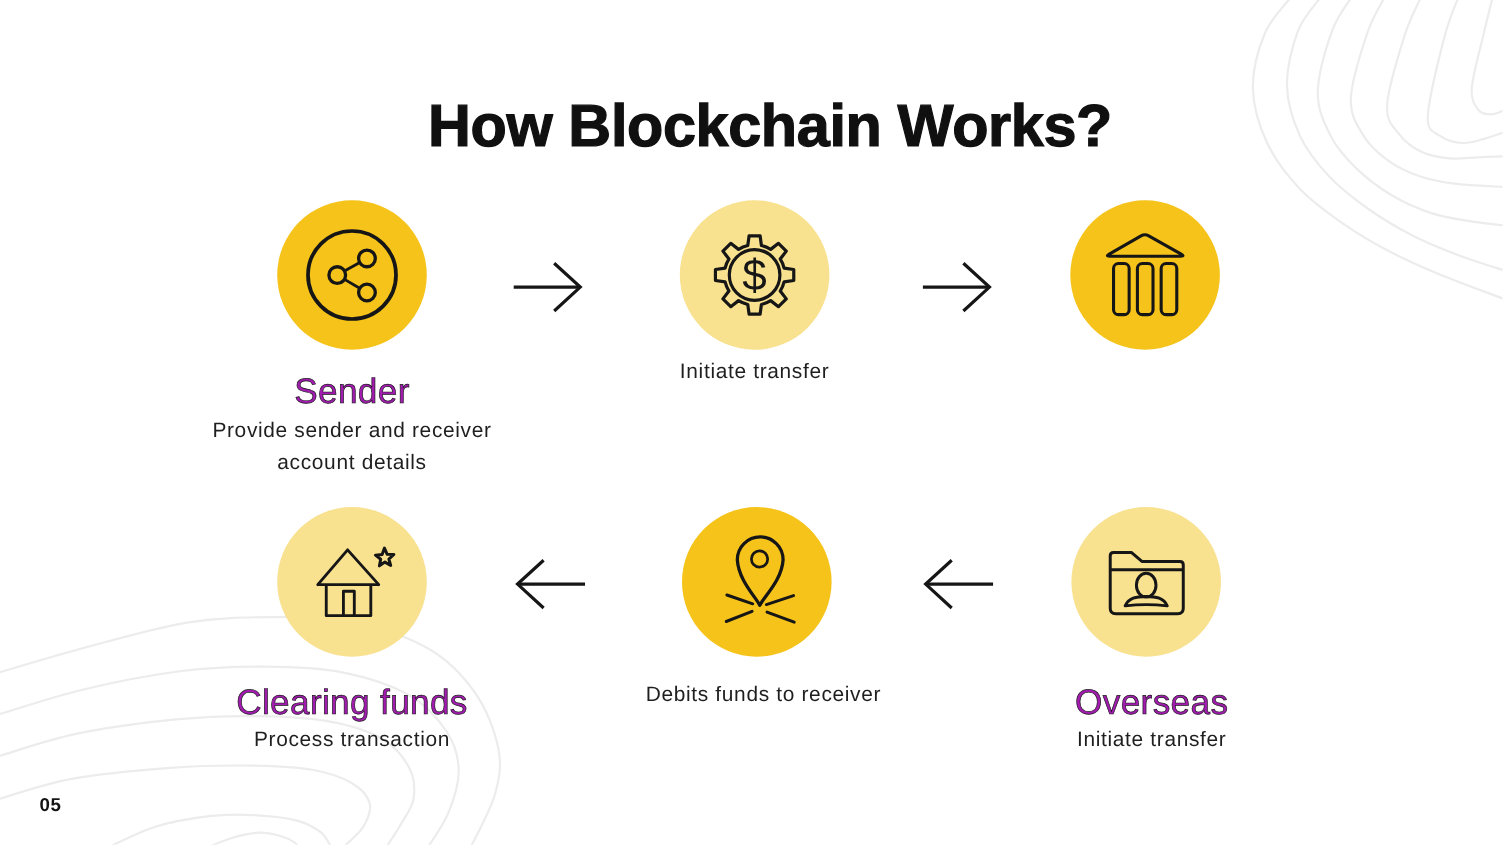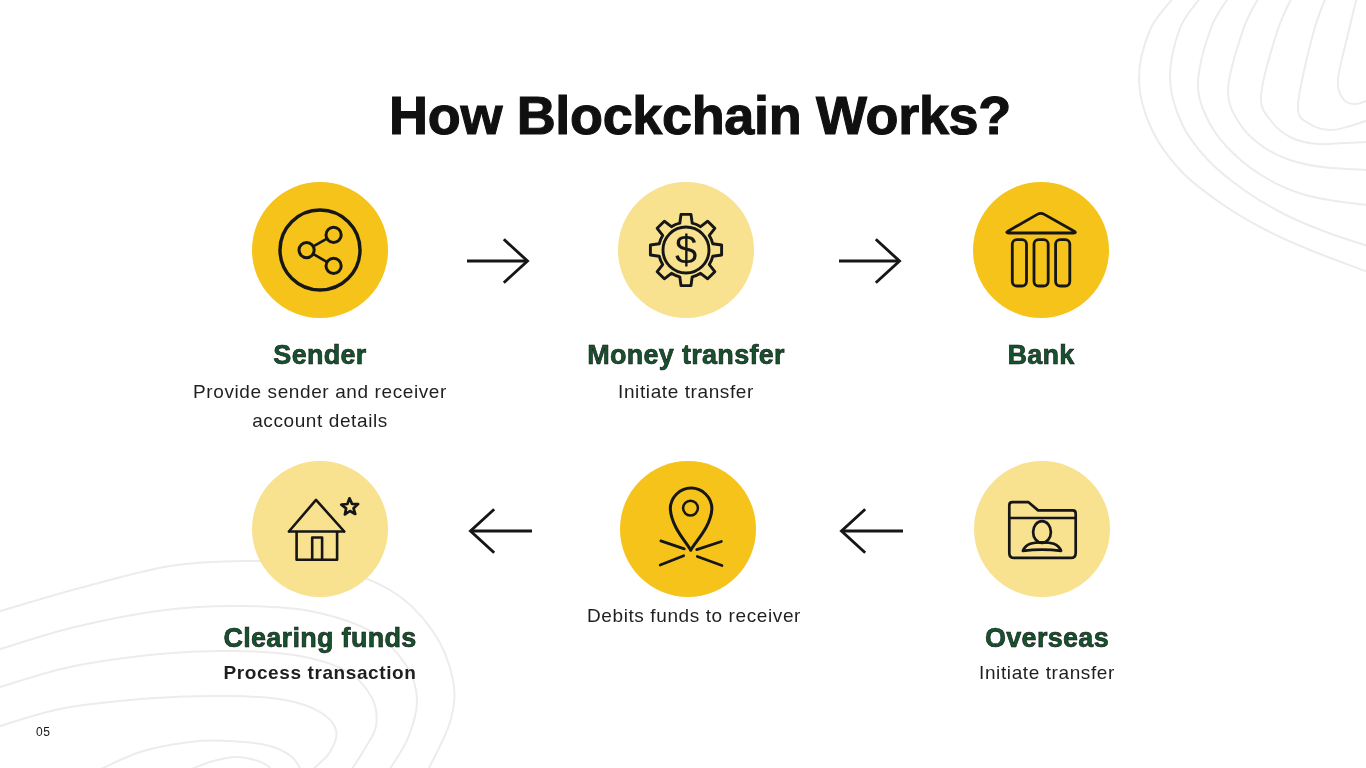--- a/index.html
+++ b/index.html
@@ -1,20 +1,20 @@
 <!DOCTYPE html>
 <html><head><meta charset="utf-8"><title>How Blockchain Works</title><style>
 html,body{margin:0;padding:0;width:1366px;height:768px;background:#fff;overflow:hidden;font-family:"Liberation Sans",sans-serif;}
 .abs{position:absolute;}
 .it{position:absolute;width:340px;text-align:center;}
 .ci{width:136px;height:136px;border-radius:50%;margin:0 auto;}
-.lb{font-weight:700;font-size:27px;color:#14532d;line-height:32px;letter-spacing:0.3px;-webkit-text-stroke:0.6px #141414;}
+.lb{font-weight:400;font-size:32px;color:#a21caf;line-height:32px;letter-spacing:0.3px;-webkit-text-stroke:0.6px #141414;}
 .sb{font-size:19px;color:#1f1f1f;line-height:29px;letter-spacing:0.6px;}
 h1{position:absolute;left:0;top:85px;width:1400px;text-align:center;margin:0;font-size:54px;line-height:60px;font-weight:700;color:#101010;letter-spacing:-0.35px;-webkit-text-stroke:1.1px #101010;}
-.pg{position:absolute;left:36px;top:722px;font-weight:400;font-size:12px;line-height:20px;color:#141414;letter-spacing:0.5px;}
+.pg{position:absolute;left:36px;top:722px;font-weight:700;font-size:17px;line-height:20px;color:#141414;letter-spacing:0.5px;}
 </style></head><body>
 <svg class="abs" style="left:0;top:0" width="1366" height="768" viewBox="0 0 1366 768" fill="none" stroke="#ececec" stroke-width="2">
     <path d="M 1174.0 -3.0 C 1170.0 2.5 1155.8 16.2 1150.0 30.0 C 1144.2 43.8 1138.7 63.3 1139.0 80.0 C 1139.3 96.7 1144.8 114.7 1152.0 130.0 C 1159.2 145.3 1170.3 159.7 1182.0 172.0 C 1193.7 184.3 1208.7 194.7 1222.0 204.0 C 1235.3 213.3 1247.3 220.3 1262.0 228.0 C 1276.7 235.7 1292.3 242.7 1310.0 250.0 C 1327.7 257.3 1358.3 268.3 1368.0 272.0"></path>
     <path d="M 1201.0 -3.0 C 1197.5 2.2 1185.2 14.5 1180.0 28.0 C 1174.8 41.5 1169.7 62.0 1170.0 78.0 C 1170.3 94.0 1175.7 110.3 1182.0 124.0 C 1188.3 137.7 1197.7 149.0 1208.0 160.0 C 1218.3 171.0 1231.3 181.0 1244.0 190.0 C 1256.7 199.0 1270.3 207.0 1284.0 214.0 C 1297.7 221.0 1312.0 226.7 1326.0 232.0 C 1340.0 237.3 1361.0 243.7 1368.0 246.0"></path>
     <path d="M 1229.0 -3.0 C 1226.0 2.2 1216.2 13.5 1211.0 28.0 C 1205.8 42.5 1198.2 68.0 1198.0 84.0 C 1197.8 100.0 1204.0 112.3 1210.0 124.0 C 1216.0 135.7 1224.7 145.0 1234.0 154.0 C 1243.3 163.0 1254.7 171.3 1266.0 178.0 C 1277.3 184.7 1290.3 190.2 1302.0 194.0 C 1313.7 197.8 1325.0 199.2 1336.0 201.0 C 1347.0 202.8 1362.7 204.3 1368.0 205.0"></path>
     <path d="M 1259.0 -3.0 C 1256.3 2.5 1248.2 14.5 1243.0 30.0 C 1237.8 45.5 1228.5 74.3 1228.0 90.0 C 1227.5 105.7 1234.3 114.7 1240.0 124.0 C 1245.7 133.3 1253.7 140.0 1262.0 146.0 C 1270.3 152.0 1280.0 156.5 1290.0 160.0 C 1300.0 163.5 1309.0 165.3 1322.0 167.0 C 1335.0 168.7 1360.3 169.5 1368.0 170.0"></path>
     <path d="M 1292.0 -3.0 C 1289.5 2.8 1282.2 15.5 1277.0 32.0 C 1271.8 48.5 1261.8 81.0 1261.0 96.0 C 1260.2 111.0 1266.8 115.0 1272.0 122.0 C 1277.2 129.0 1284.3 134.3 1292.0 138.0 C 1299.7 141.7 1309.3 143.2 1318.0 144.0 C 1326.7 144.8 1335.7 143.3 1344.0 143.0 C 1352.3 142.7 1364.0 142.2 1368.0 142.0"></path>
     <path d="M 1326.0 -3.0 C 1323.8 3.2 1317.7 15.8 1313.0 34.0 C 1308.3 52.2 1298.5 91.0 1298.0 106.0 C 1297.5 121.0 1304.7 120.0 1310.0 124.0 C 1315.3 128.0 1323.3 129.7 1330.0 130.0 C 1336.7 130.3 1343.7 127.7 1350.0 126.0 C 1356.3 124.3 1365.0 121.0 1368.0 120.0"></path>
     <path d="M 1357.0 -3.0 C 1355.7 2.5 1352.2 16.2 1349.0 30.0 C 1345.8 43.8 1338.8 68.3 1338.0 80.0 C 1337.2 91.7 1341.0 96.0 1344.0 100.0 C 1347.0 104.0 1352.0 104.0 1356.0 104.0 C 1360.0 104.0 1366.0 100.7 1368.0 100.0"></path>
     <path d="M -3.0 612.0 C 10.8 608.0 51.2 595.7 80.0 588.0 C 108.8 580.3 142.3 570.5 170.0 566.0 C 197.7 561.5 221.0 561.2 246.0 561.0 C 271.0 560.8 296.0 560.2 320.0 565.0 C 344.0 569.8 371.3 579.2 390.0 590.0 C 408.7 600.8 421.5 615.0 432.0 630.0 C 442.5 645.0 450.0 664.7 453.0 680.0 C 456.0 695.3 454.3 706.7 450.0 722.0 C 445.7 737.3 430.8 763.7 427.0 772.0"></path>
@@ -36,53 +36,51 @@
 </svg></div>
 <div class="lb" style="margin-top:21px;">Sender</div>
 <div class="sb" style="margin-top:6px;">Provide sender and receiver<br>account details</div>
 </div>
 <div class="it" style="left:516px;top:182px">
 <div class="ci" style="background:#F8E18F"><svg width="136" height="136" viewBox="0 0 136 136" fill="none" stroke="#161616">
 <path d="M 61.8 41.2 L 63.0 32.4 L 73.0 32.4 L 74.2 41.2 A 27.5 27.5 0 0 1 82.6 44.7 L 89.7 39.2 L 96.8 46.3 L 91.3 53.4 A 27.5 27.5 0 0 1 94.8 61.8 L 103.6 63.0 L 103.6 73.0 L 94.8 74.2 A 27.5 27.5 0 0 1 91.3 82.6 L 96.8 89.7 L 89.7 96.8 L 82.6 91.3 A 27.5 27.5 0 0 1 74.2 94.8 L 73.0 103.6 L 63.0 103.6 L 61.8 94.8 A 27.5 27.5 0 0 1 53.4 91.3 L 46.3 96.8 L 39.2 89.7 L 44.7 82.6 A 27.5 27.5 0 0 1 41.2 74.2 L 32.4 73.0 L 32.4 63.0 L 41.2 61.8 A 27.5 27.5 0 0 1 44.7 53.4 L 39.2 46.3 L 46.3 39.2 L 53.4 44.7 A 27.5 27.5 0 0 1 61.8 41.2 Z" stroke-width="2.9" stroke-linejoin="round"></path>
 <circle cx="68" cy="68" r="23" stroke-width="2.9"></circle>
 <text x="68" y="81.5" text-anchor="middle" font-family="Liberation Sans" font-size="40" font-weight="500" fill="#161616" stroke="none">$</text>
 </svg></div>
-<div class="lb" style="margin-top:21px;">Money transfer</div>
 <div class="sb" style="margin-top:6px;">Initiate transfer</div>
 </div>
 <div class="it" style="left:871px;top:182px">
 <div class="ci" style="background:#F5C31A"><svg width="136" height="136" viewBox="0 0 136 136" fill="none" stroke="#161616">
 <path d="M 35.4 49 L 64.3 32.4 Q 67.8 30.4 71.3 32.4 L 100.8 49 Q 104.3 51 100.3 51 L 35.9 51 Q 31.9 51 35.4 49 Z" stroke-width="2.8" stroke-linejoin="round"></path>
 <rect x="39.3" y="57.6" width="14.2" height="46.4" rx="4.5" stroke-width="2.8"></rect>
 <rect x="61" y="57.6" width="14.2" height="46.4" rx="4.5" stroke-width="2.8"></rect>
 <rect x="82.6" y="57.6" width="14.2" height="46.4" rx="4.5" stroke-width="2.8"></rect>
 </svg></div>
-<div class="lb" style="margin-top:21px;">Bank</div>
 </div>
 <div class="it" style="left:150px;top:461px">
 <div class="ci" style="background:#F8E18F"><svg width="136" height="136" viewBox="0 0 136 136" fill="none" stroke="#161616">
 <path d="M 36.9 70.5 L 64 38.9 L 92.3 70.5" stroke-width="2.6" stroke-linejoin="round" stroke-linecap="round"></path>
 <line x1="36.9" y1="70.5" x2="92.3" y2="70.5" stroke-width="2.6"></line>
 <path d="M 44.6 71 L 44.6 98.7 L 85.1 98.7 L 85.1 71" stroke-width="2.6" stroke-linejoin="round"></path>
 <path d="M 60.2 98.7 L 60.2 76.5 L 70.1 76.5 L 70.1 98.7" stroke-width="2.6" stroke-linejoin="round"></path>
 <path d="M 97.5 37.3 L 100.0 42.9 L 106.1 43.1 L 101.5 47.2 L 103.2 53.0 L 97.9 50.0 L 92.9 53.4 L 94.1 47.4 L 89.3 43.7 L 95.4 43.0 Z" stroke-width="2.7" stroke-linejoin="round"></path>
 </svg></div>
 <div class="lb" style="margin-top:25px;">Clearing funds</div>
-<div class="sb" style="margin-top:4px;font-weight:bold;">Process transaction</div>
+<div class="sb" style="margin-top:4px;">Process transaction</div>
 </div>
 <div class="it" style="left:518px;top:461px">
 <div class="ci" style="background:#F5C31A"><svg width="136" height="136" viewBox="0 0 136 136" fill="none" stroke="#161616">
 <path d="M 70.7 89.2 C 66.5 81 51.5 66.5 50.3 47.9 A 20.8 20.8 0 1 1 91.9 47.9 C 90.7 66.5 74.9 81 70.7 89.2 Z" stroke-width="3" stroke-linejoin="round"></path>
 <circle cx="70.5" cy="47.1" r="7.4" stroke-width="2.5"></circle>
 <line x1="40.8" y1="79.9" x2="64.3" y2="87.9" stroke-width="2.7" stroke-linecap="round"></line>
 <line x1="76.7" y1="88.6" x2="101.4" y2="80.5" stroke-width="2.7" stroke-linecap="round"></line>
 <line x1="40.2" y1="104" x2="63.7" y2="94.7" stroke-width="2.7" stroke-linecap="round"></line>
 <line x1="77.3" y1="95.4" x2="102" y2="104.6" stroke-width="2.7" stroke-linecap="round"></line>
 </svg></div>
-<div class="sb" style="margin-top:4px;position:relative;left:6px;">Debits funds to receiver</div>
+<div class="sb" style="margin-top:20px;position:relative;left:6px;">Debits funds to receiver</div>
 </div>
 <div class="it" style="left:872px;top:461px">
 <div class="ci" style="background:#F8E18F"><svg width="136" height="136" viewBox="0 0 136 136" fill="none" stroke="#161616">
 <path d="M 35.3 57 L 35.3 44.2 Q 35.3 41.2 38.3 41.2 L 54.5 41.2 L 64.1 49.4 L 98.7 49.4 Q 101.7 49.4 101.7 52.4 L 101.7 91.9 Q 101.7 96.9 96.7 96.9 L 40.3 96.9 Q 35.3 96.9 35.3 91.9 Z" stroke-width="2.7" stroke-linejoin="round"></path>
 <line x1="35.3" y1="57" x2="101.7" y2="57" stroke-width="2.7"></line>
 <ellipse cx="68" cy="71" rx="8.9" ry="10.8" stroke-width="2.7"></ellipse>
 <path d="M 48.9 89.8 C 52 82.5 59 81.3 68 81.3 C 77 81.3 84 82.5 87.1 89.8 Q 68 87.5 48.9 89.8 Z" stroke-width="2.7" stroke-linejoin="round"></path>
 </svg></div>
 <div class="lb" style="margin-top:25px;position:relative;left:5px;">Overseas</div>
 <div class="sb" style="margin-top:4px;position:relative;left:5px;">Initiate transfer</div>

